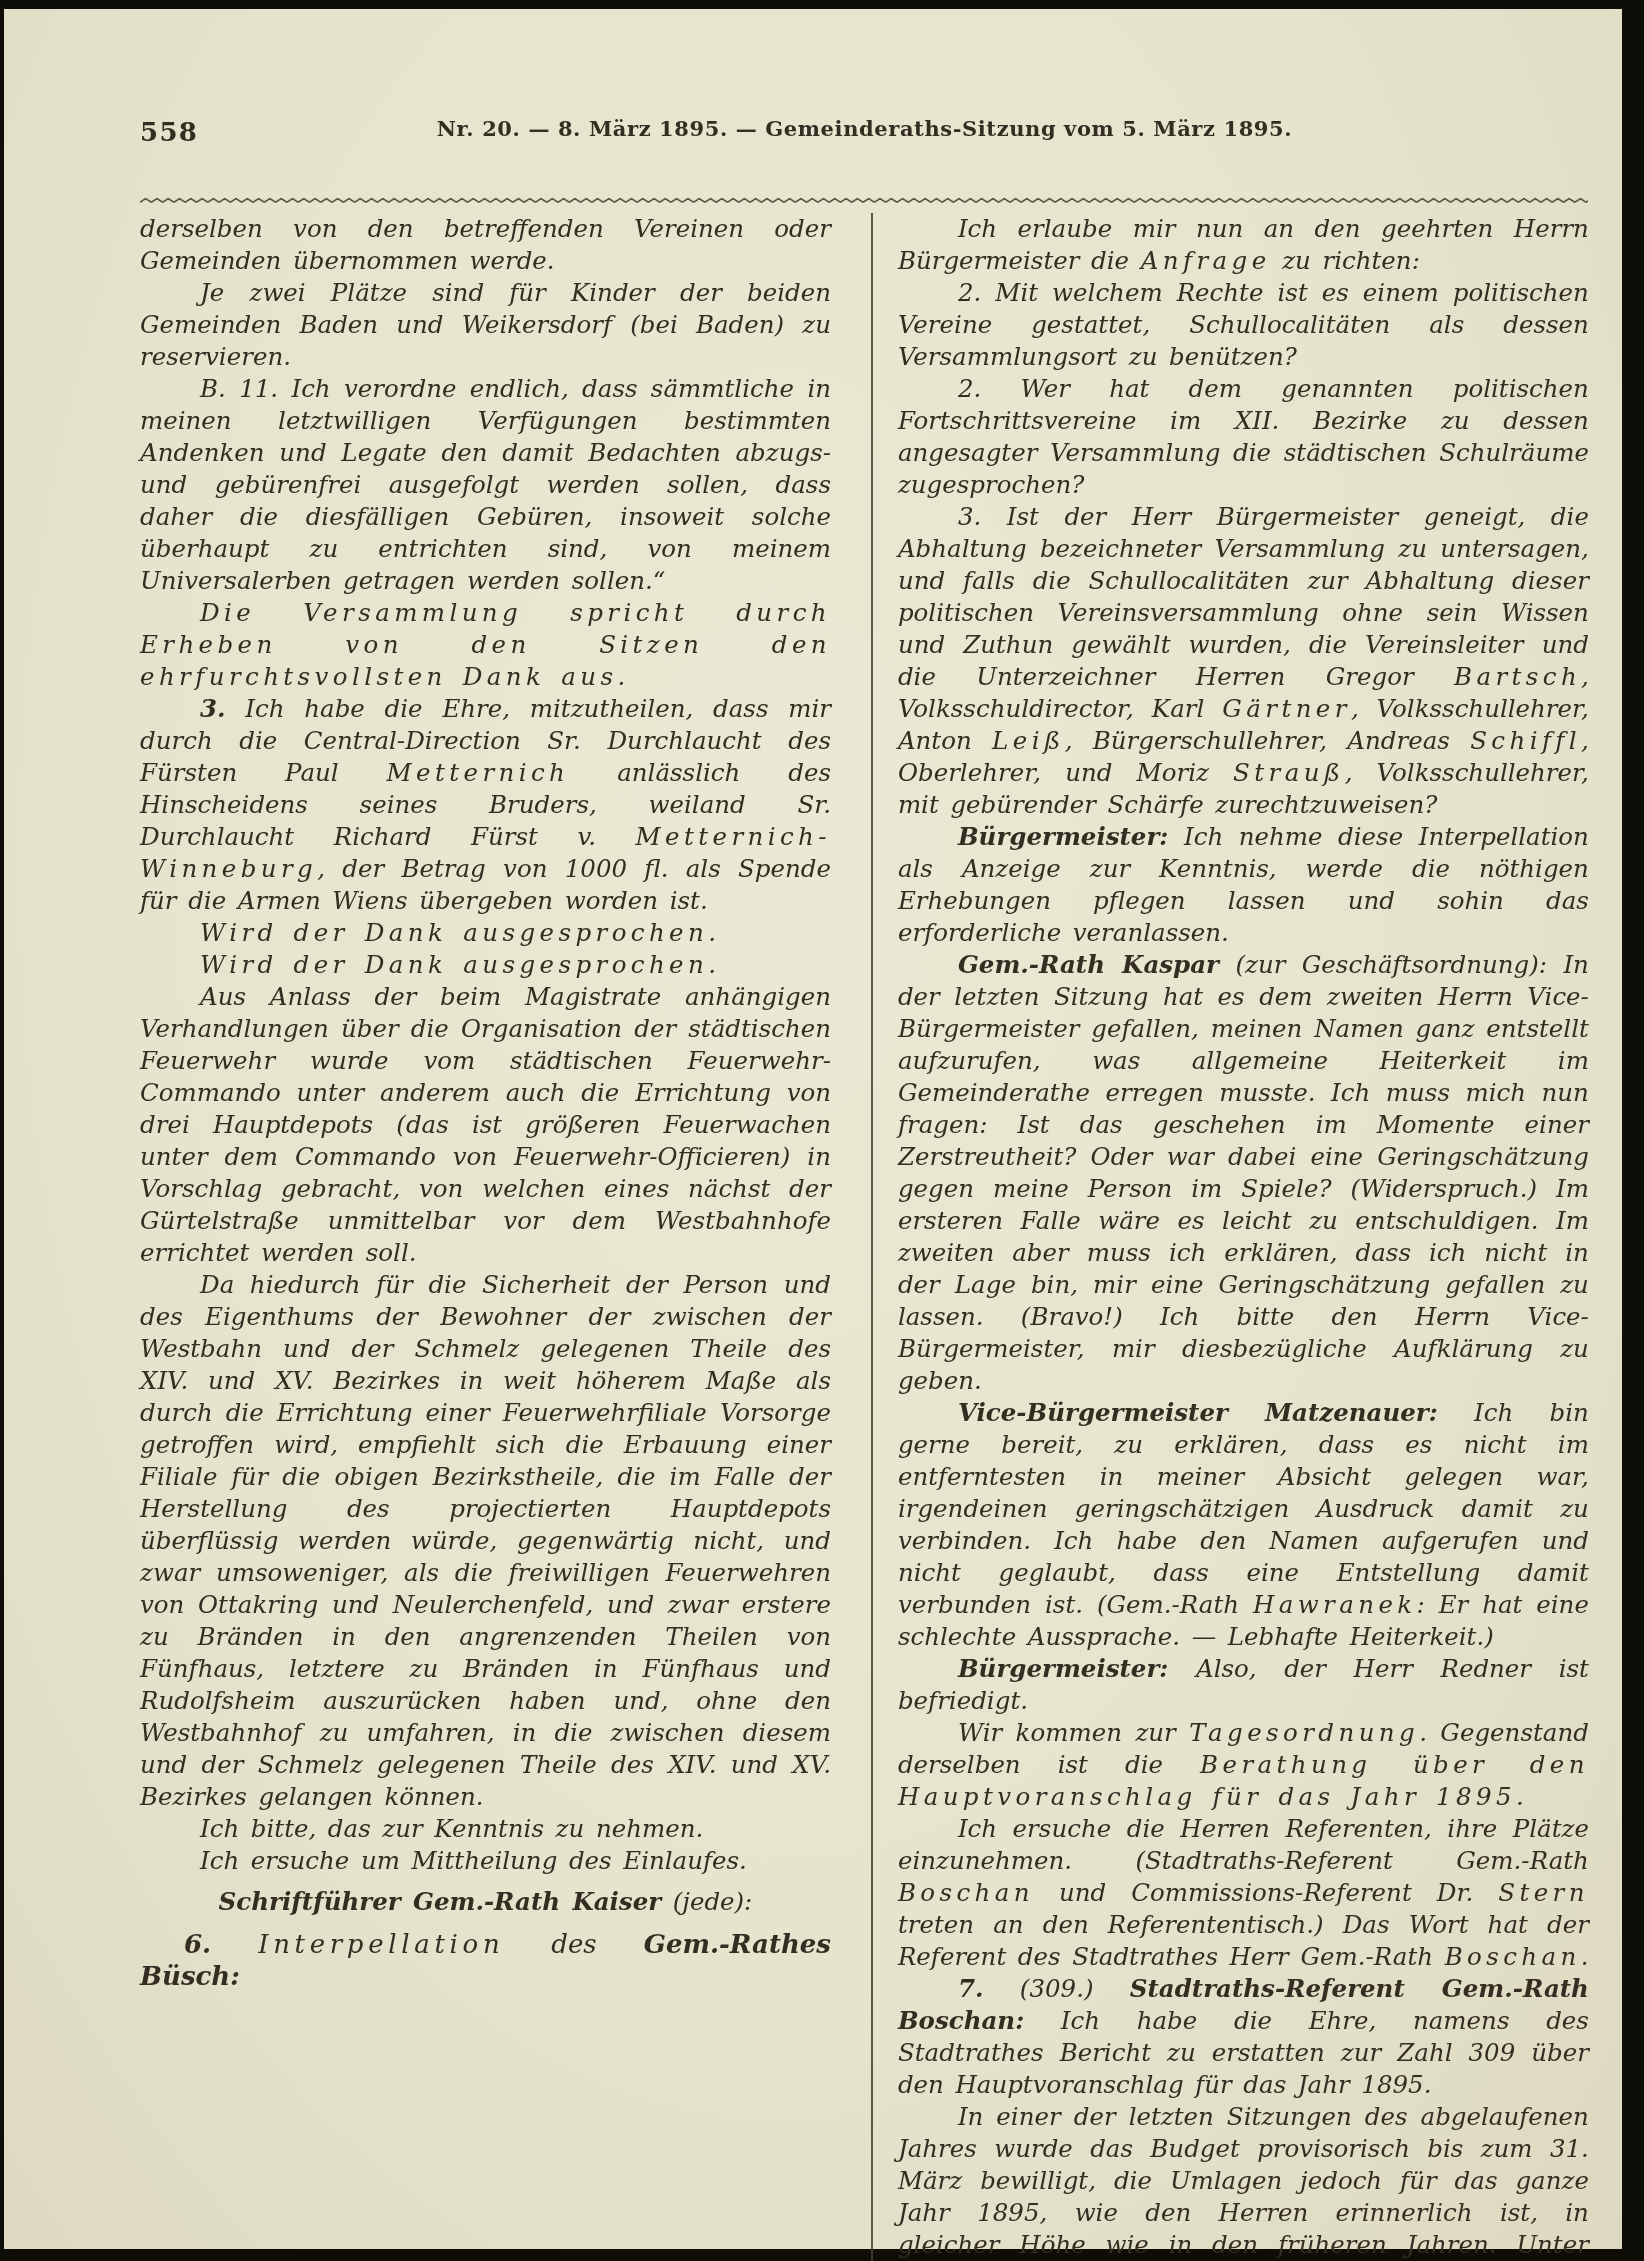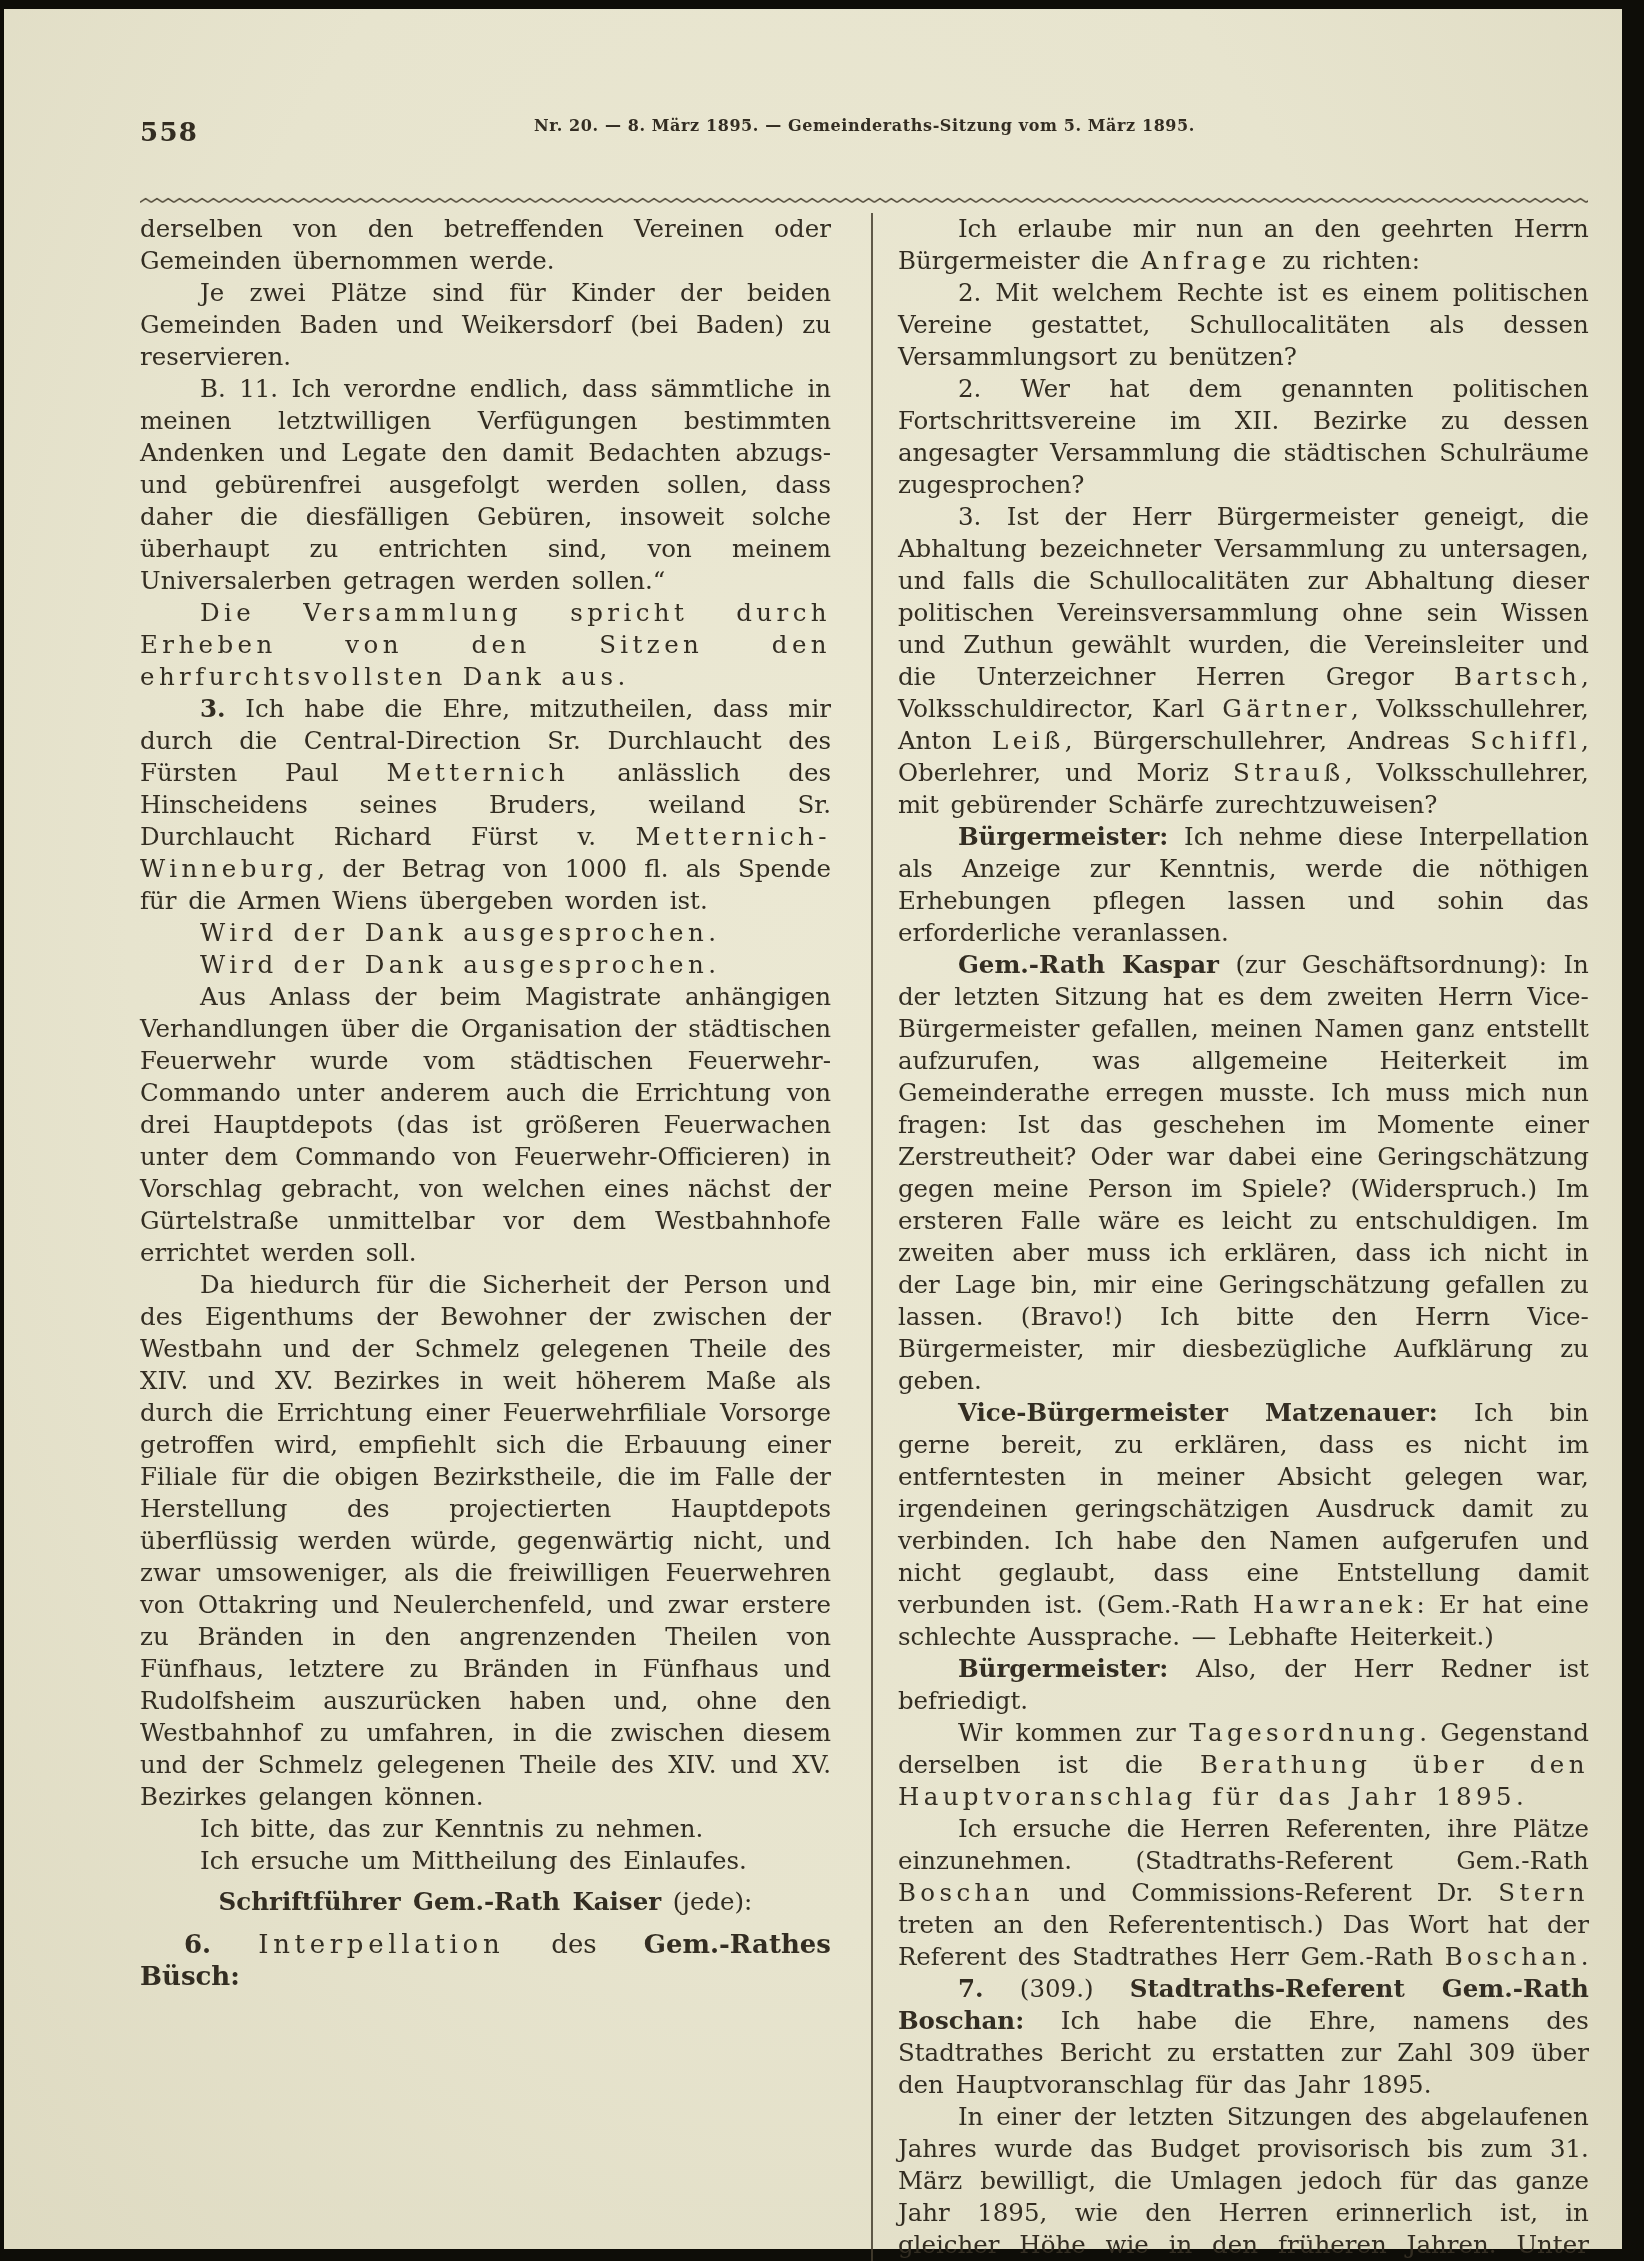--- a/index.html
+++ b/index.html
@@ -22,21 +22,21 @@
     position: relative;
     margin-top: 107px;
     height: 35px;
     text-align: center;
   }
   .pagenum {
     position: absolute; left: 0; top: 1.3px;
     font-size: 26px; font-weight: bold; letter-spacing: 1.3px;
   }
   .header-title {
-    font-size: 16px; font-weight: bold;
+    font-size: 21px; font-weight: bold;
     letter-spacing: 0.6px;
     white-space: nowrap;
   }
   .wavy { display: block; margin-top: 45px; }
   .columns {
     display: flex;
     margin-top: 8.8px;
     align-items: stretch;
   }
   .col { flex: 0 0 691px; width: 691px; }
@@ -46,20 +46,21 @@
     background: var(--rule, #463f30);
     opacity: 0.85;
   }
   .col p {
     margin: 0;
     font-size: 24.5px;
     line-height: 32px;
     text-align: justify;
     text-indent: 60px;
     word-spacing: 3.8px;
+    font-style: italic;
   }
   .col p.noind { text-indent: 0; }
   .col p.center {
     text-align: center; text-indent: 0;
     margin: 8.8px 0 6.3px 0;
   }
   .col p.item6 {
     margin: 10px 0 7.5px 0;
     text-indent: 44px;
     word-spacing: 10px;

